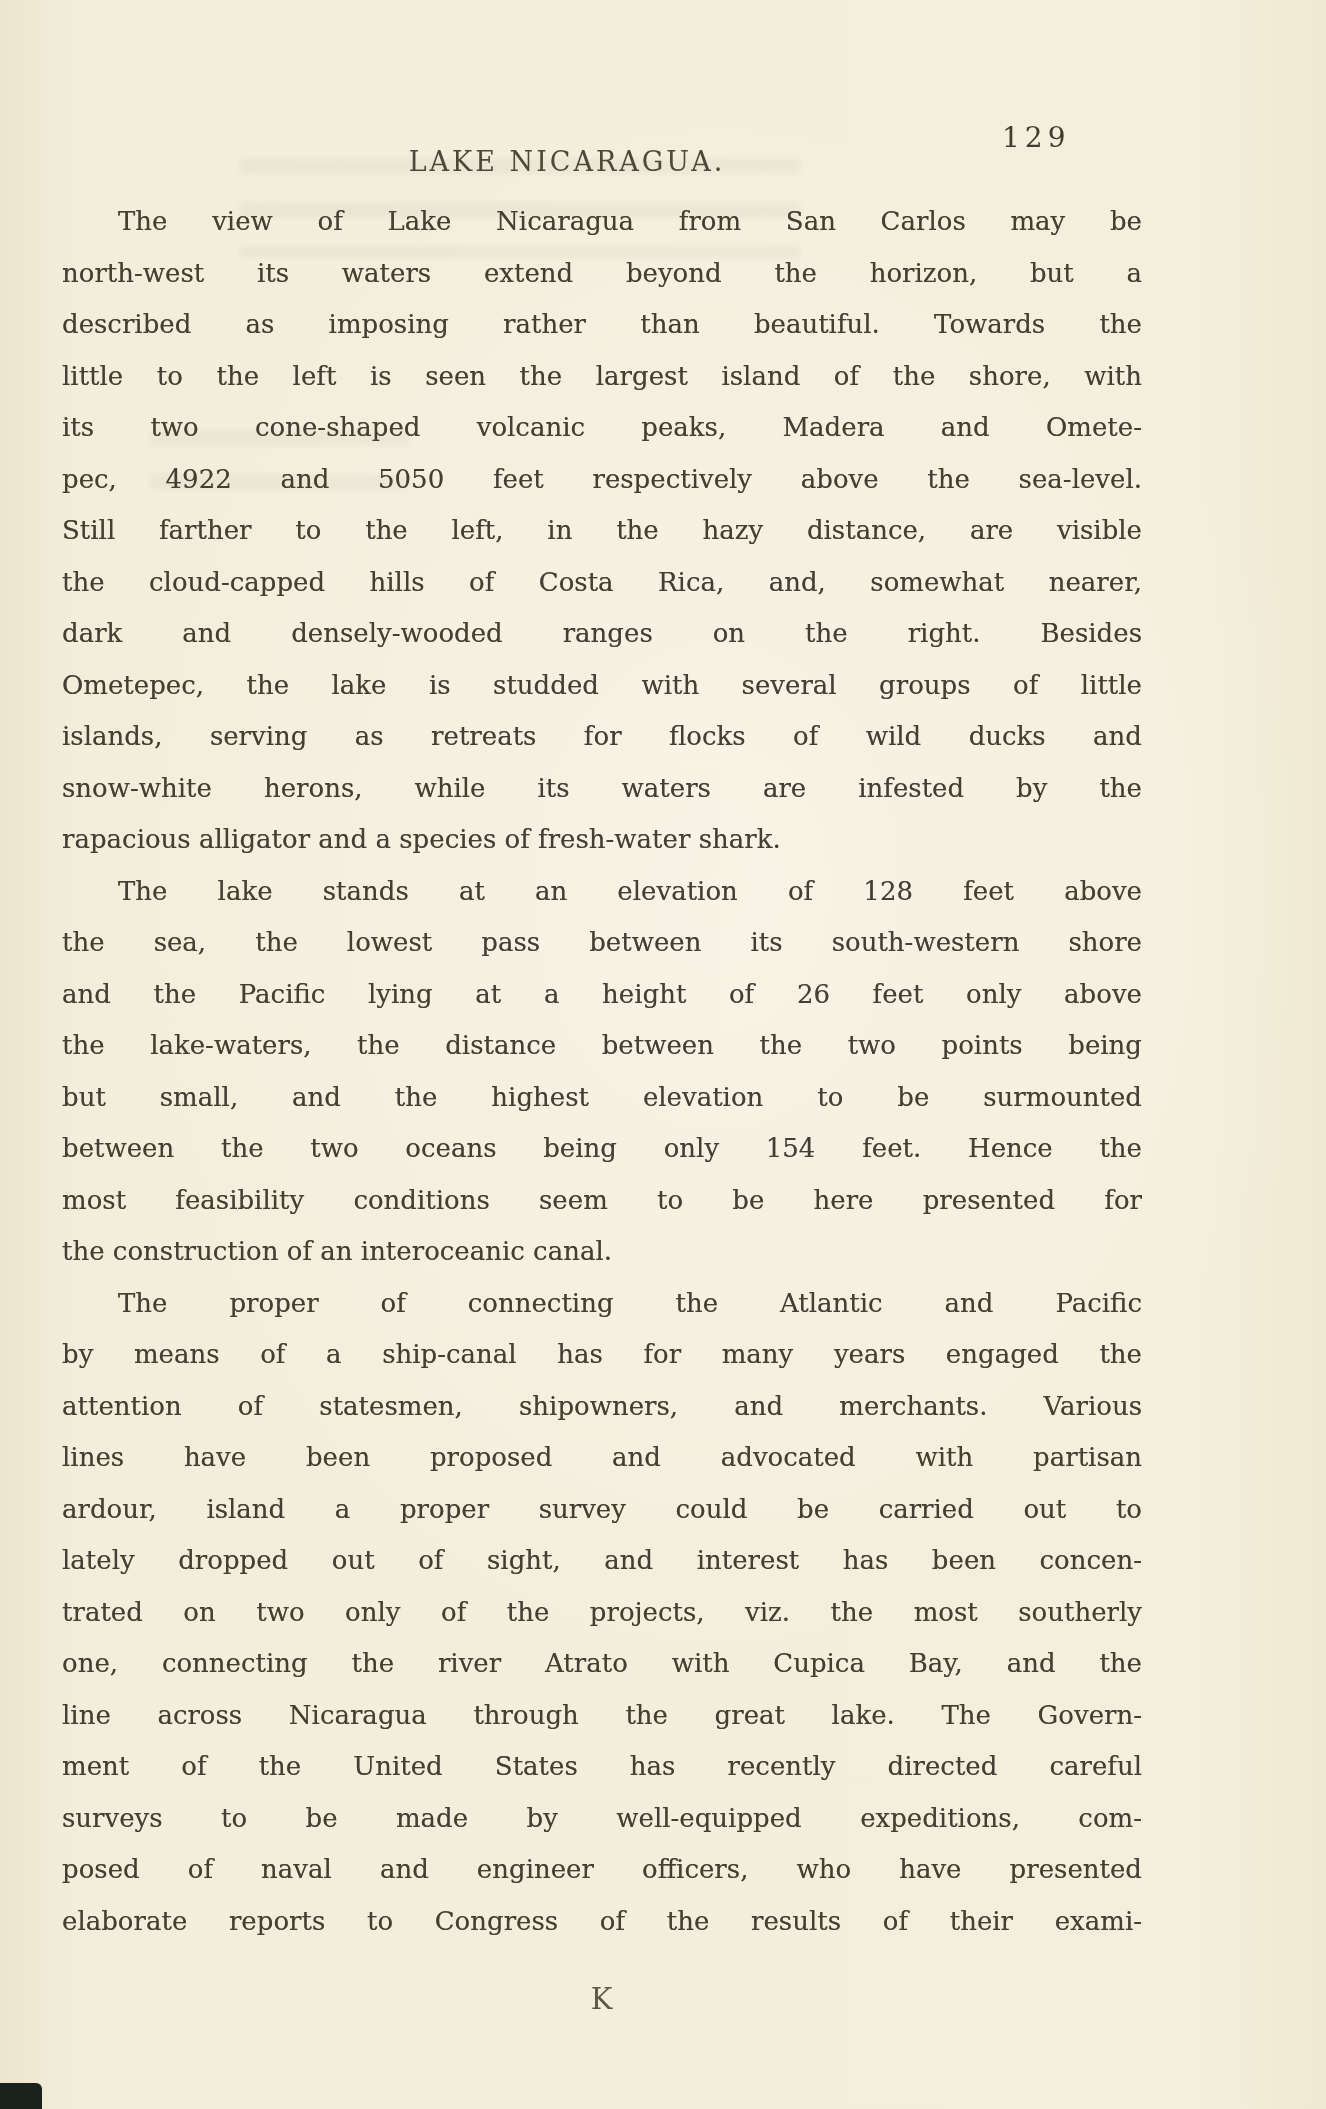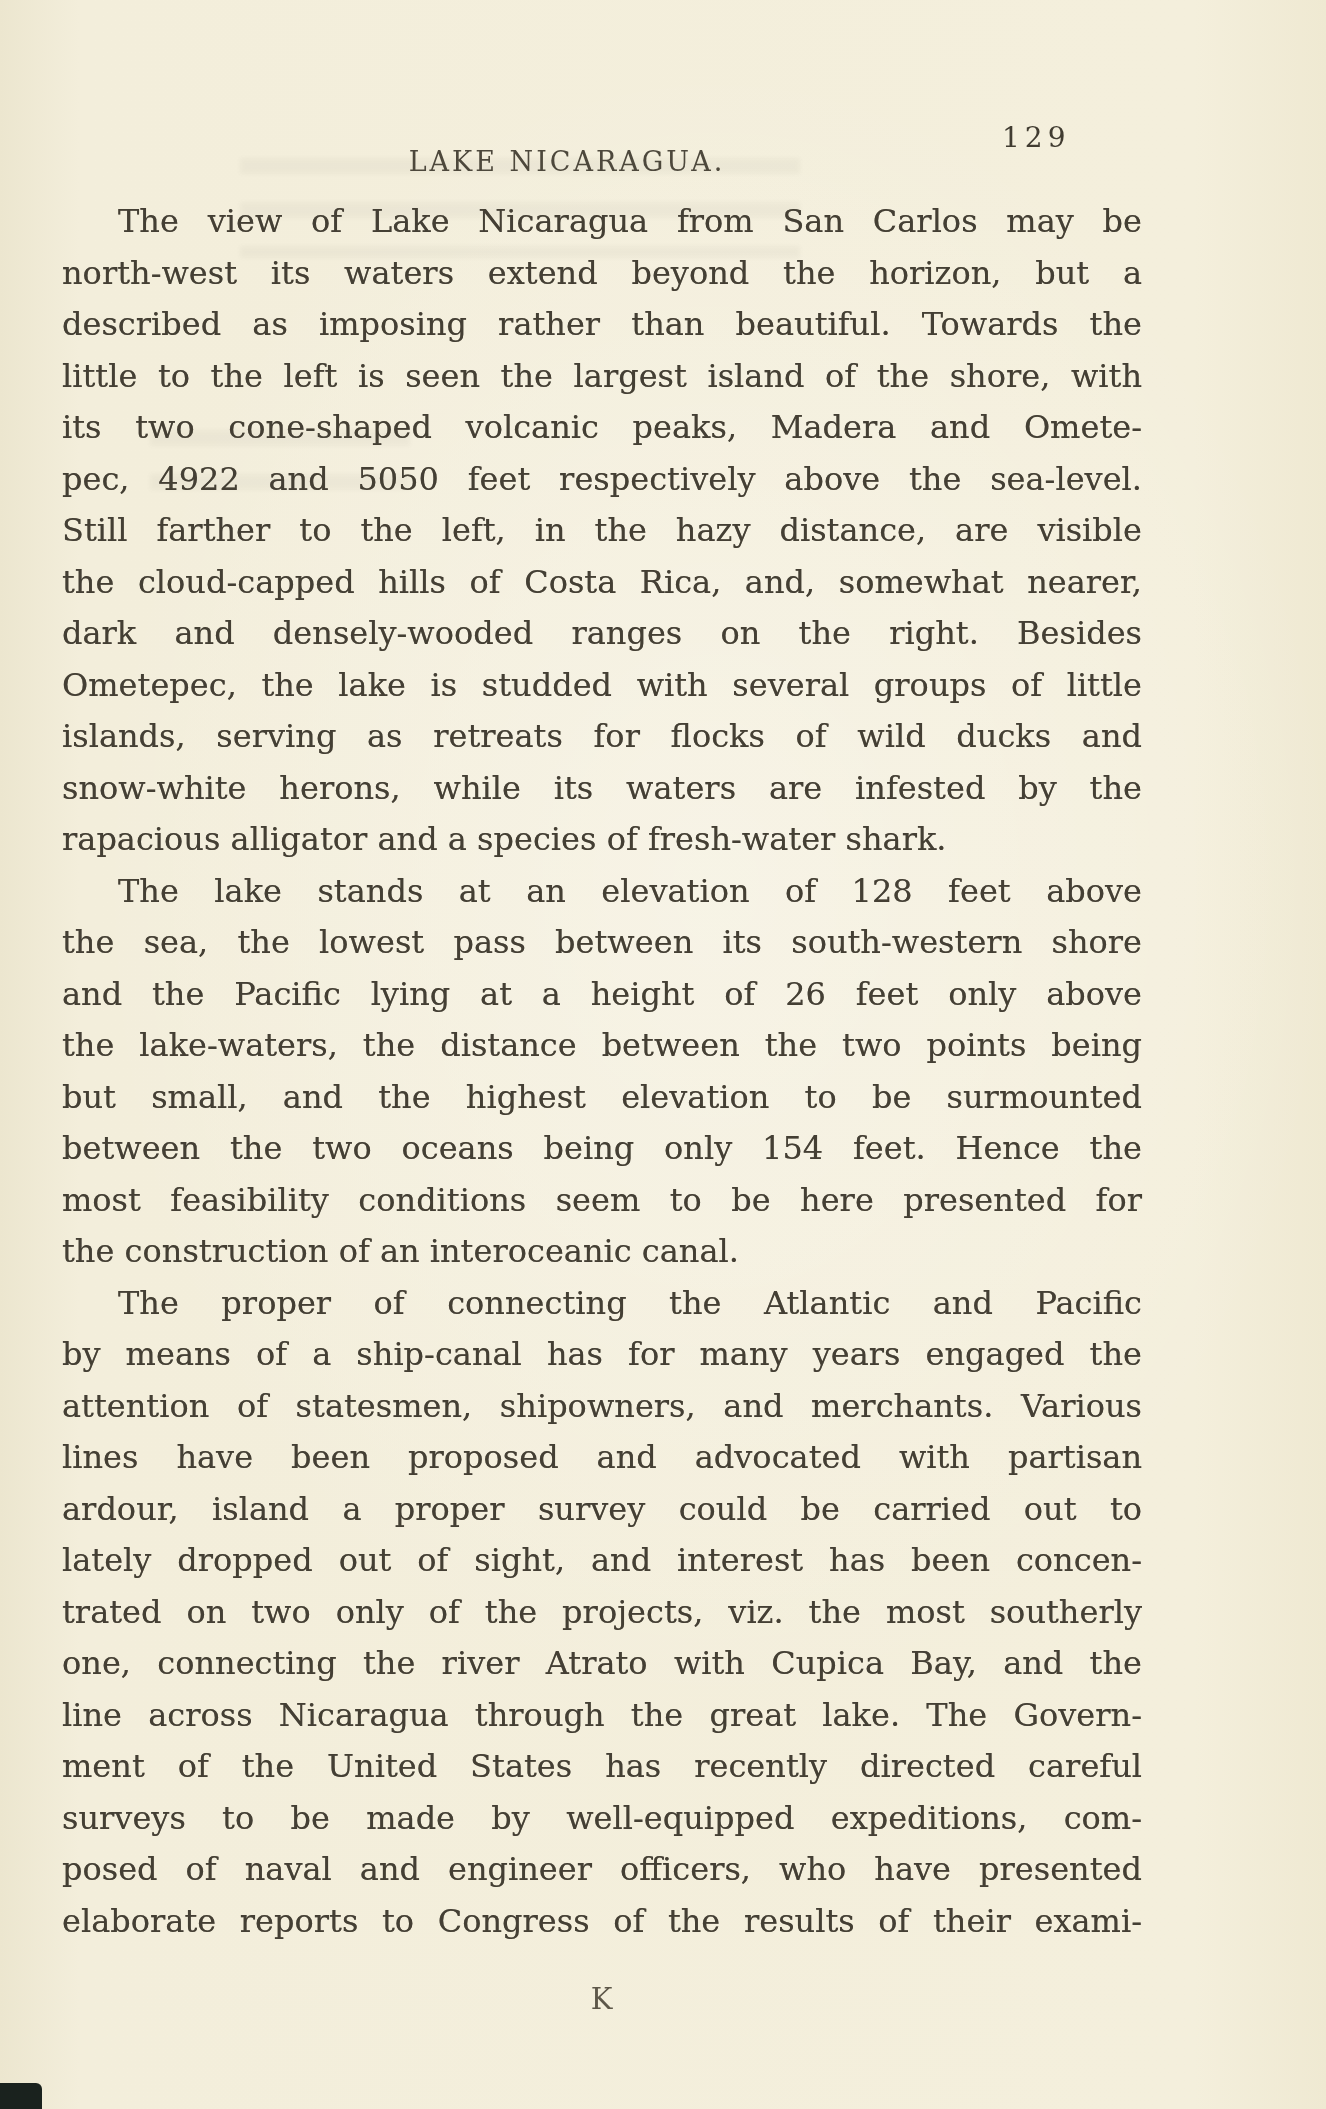--- a/index.html
+++ b/index.html
@@ -52,21 +52,21 @@
     top: 121px;
     font-size: 28px;
     letter-spacing: 5px;
     color: #413c31;
   }
   .page-body {
     position: absolute;
     left: 62px;
     top: 196px;
     width: 1080px;
-    font-size: 32px;
+    font-size: 26px;
     line-height: 51.5px;
     color: #443f34;
     text-shadow: 0 0 0.5px rgba(62,57,45,0.55);
   }
   .para { margin: 0; }
   .line {
     text-align: justify;
     text-align-last: justify;
     white-space: normal;
   }

